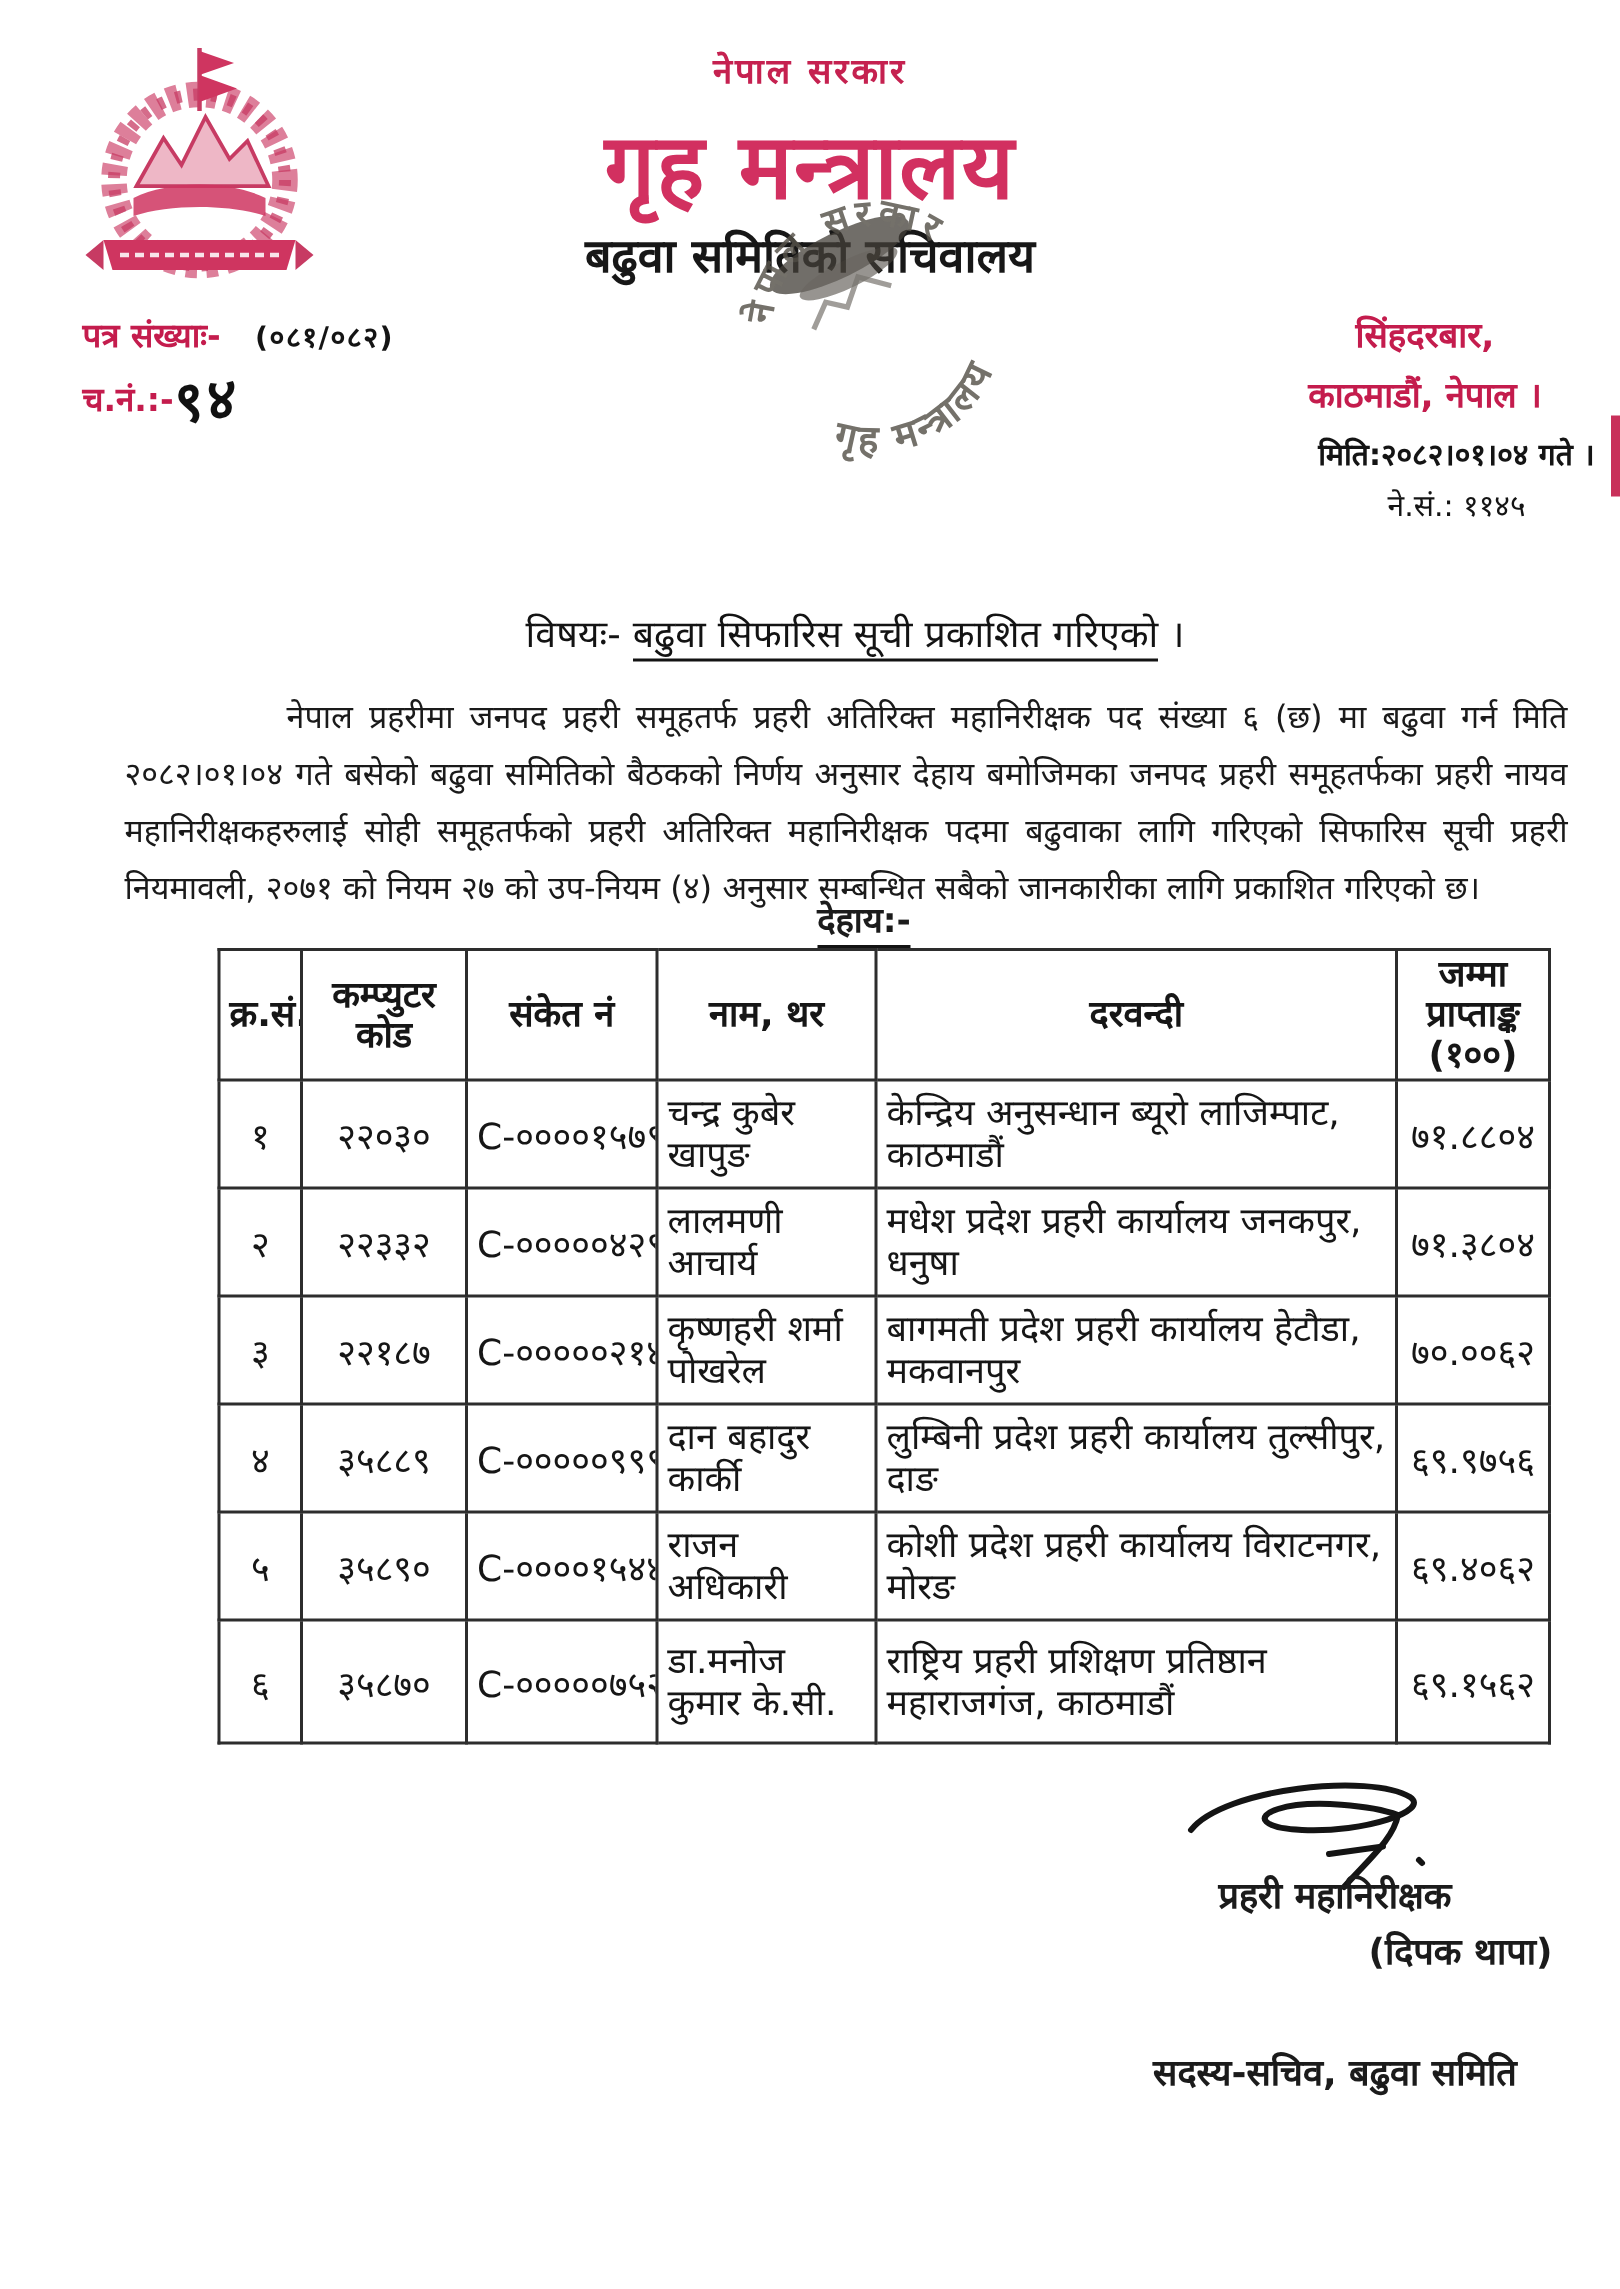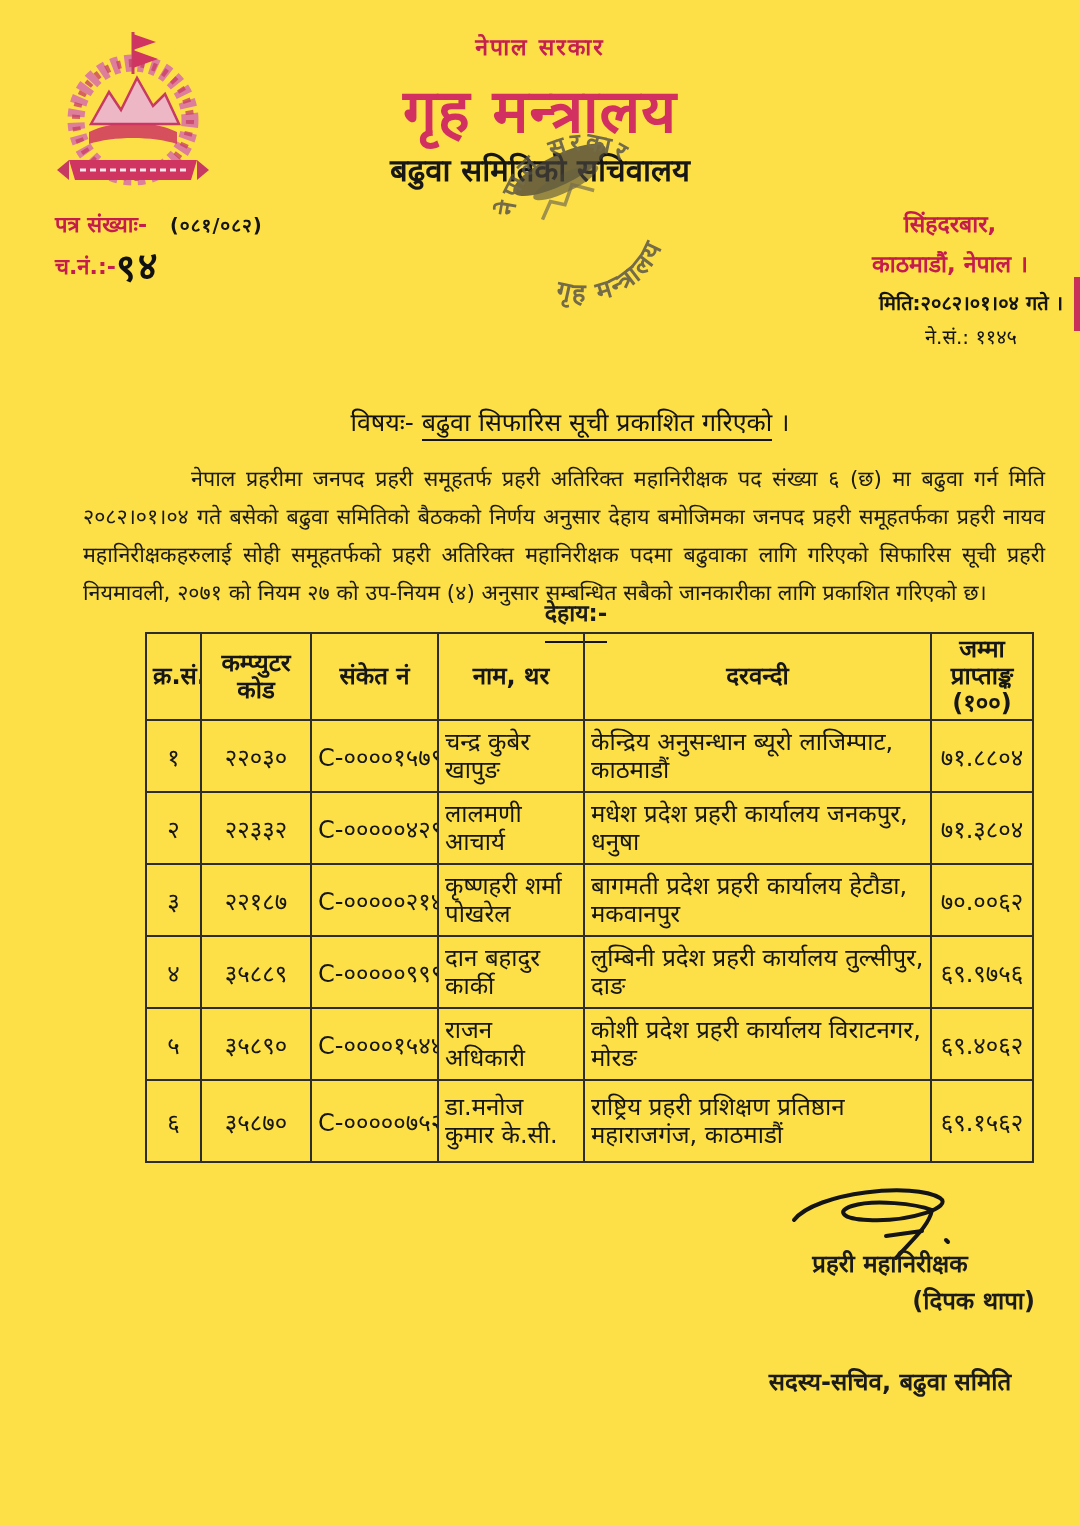--- a/index.html
+++ b/index.html
@@ -1,18 +1,18 @@
 <!DOCTYPE html>
 <html><head>
 <meta charset="utf-8">
 <style>
   html,body{margin:0;padding:0;background:#e8e8e8;}
   .paper{
     position:relative;width:1080px;height:1526px;margin:0 auto;
-    background:#fde047;overflow:hidden;
+    background:#ffffff;overflow:hidden;
     font-family:"DejaVu Sans","Liberation Sans",sans-serif;
     color:#1b1b1b;
   }
   
   .hdr-gov{position:absolute;left:0;right:0;top:30px;text-align:center;
     font-size:23px;font-weight:bold;color:#c52150;letter-spacing:2px;}
   .hdr-ministry{position:absolute;left:0;right:0;top:68px;text-align:center;
     font-size:60px;font-weight:bold;color:#d23060;letter-spacing:1px;}
   .hdr-secretariat{position:absolute;left:0;right:0;top:148px;text-align:center;
     font-size:31px;font-weight:bold;color:#171717;}
@@ -30,21 +30,21 @@
   .date-line{font-weight:bold;}
   .edge-mark{position:absolute;right:0;top:277px;width:6px;height:54px;background:#c8305a;}
   
   .subject{position:absolute;left:60px;right:0;top:404px;text-align:center;
     font-size:25px;font-weight:normal;color:#131313;}
   .subject .ul{border-bottom:2px solid #131313;padding-bottom:2px;}
   .body-par{position:absolute;left:83px;top:460px;width:962px;
     font-size:21.5px;line-height:38px;text-align:justify;text-indent:108px;color:#1a1a1a;}
   .dehaya{position:absolute;left:0;right:0;top:596px;text-align:center;
     font-size:23px;font-weight:bold;}
-  .dehaya span{border-bottom:2px solid #131313;padding-bottom:15px;margin-left:72px;}
+  .dehaya span{border-bottom:2px solid #131313;padding-bottom:3px;margin-left:72px;}
   
   table.list{position:absolute;left:145px;top:632px;border-collapse:collapse;
     width:887px;table-layout:fixed;}
   table.list th,table.list td{border:2px solid #2d2d2d;font-size:24px;
     vertical-align:middle;padding:2px 6px;color:#161616;overflow:hidden;}
   table.list th{font-weight:bold;text-align:center;line-height:27px;}
   table.list tr.hdr{height:86px;}
   table.list tr.r{height:72px;}
   table.list tr.r-last{height:82px;}
   td.c{text-align:center;}

